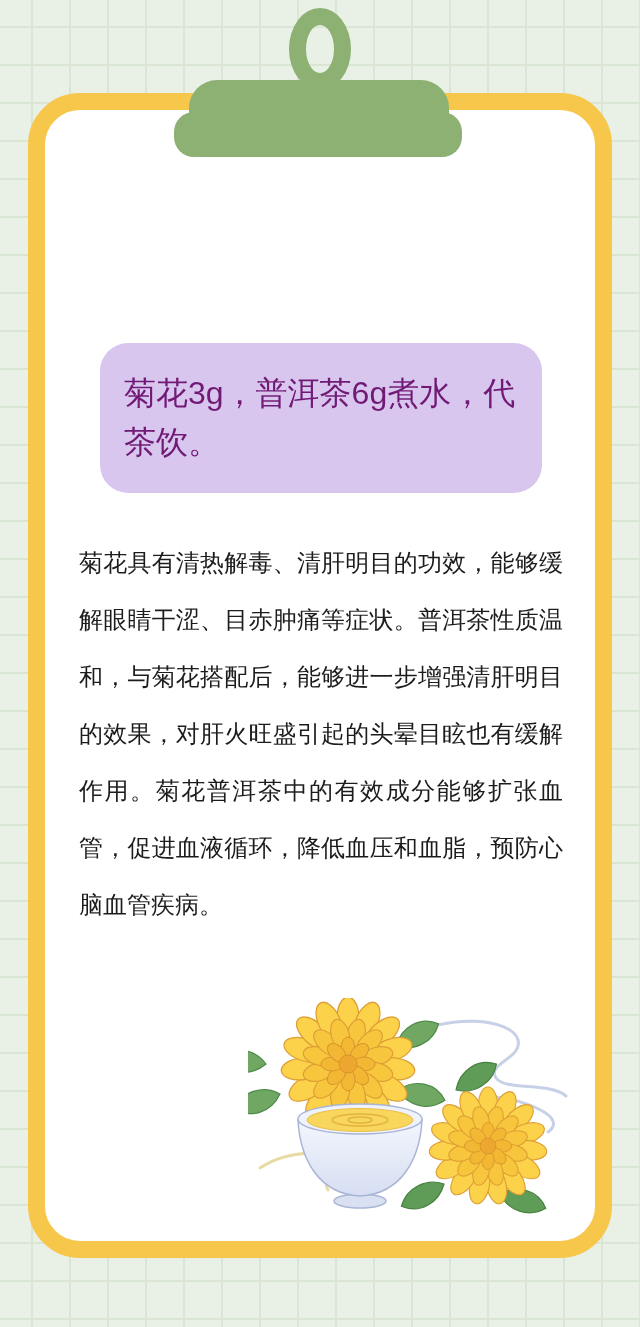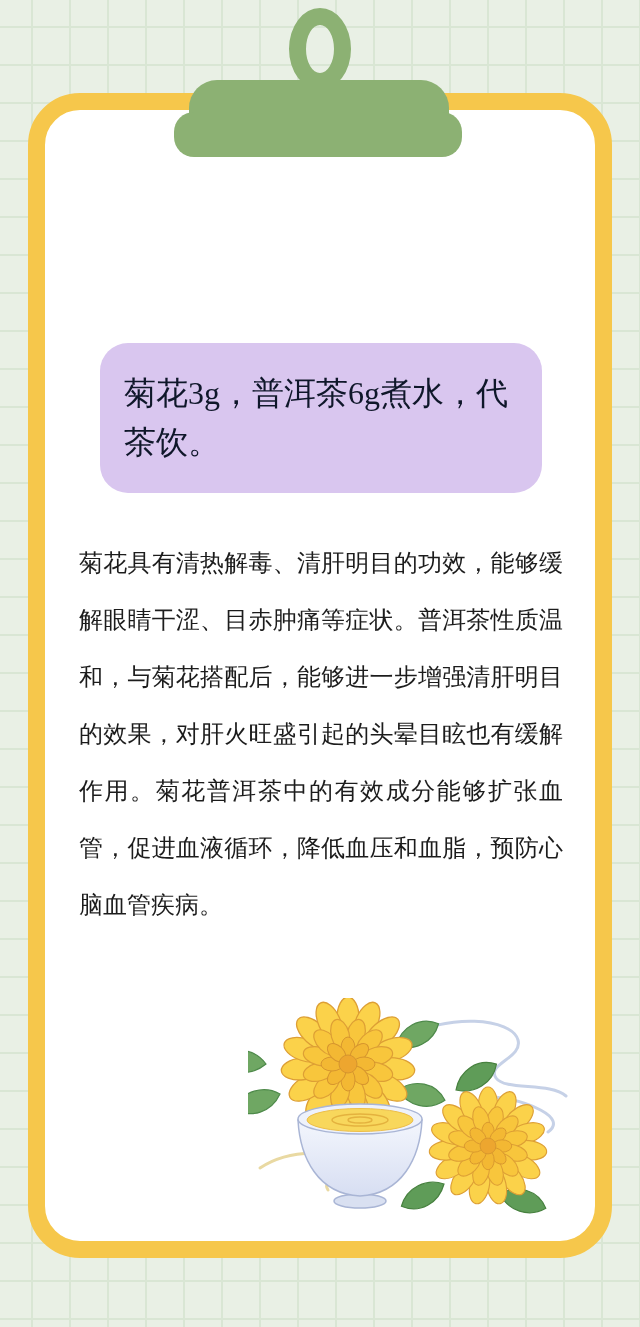--- a/index.html
+++ b/index.html
@@ -70,22 +70,21 @@
     box-sizing:border-box;
     min-height:138px;
     background:#d9c6ef;
     border-radius:28px;
     padding:26px 24px;
     z-index:2;
   }
   .recipe-text{
     font-size:32px;
     line-height:49px;
-    color:#0f172a;
-    font-family:Liberation Serif, serif;
+    color:#701a75;
   }
   .body-text{
     position:absolute;
     left:79px;top:534px;
     width:484px;
     font-size:24px;
     line-height:57px;
     color:#1c1c1c;
     text-align:justify;
     z-index:2;

